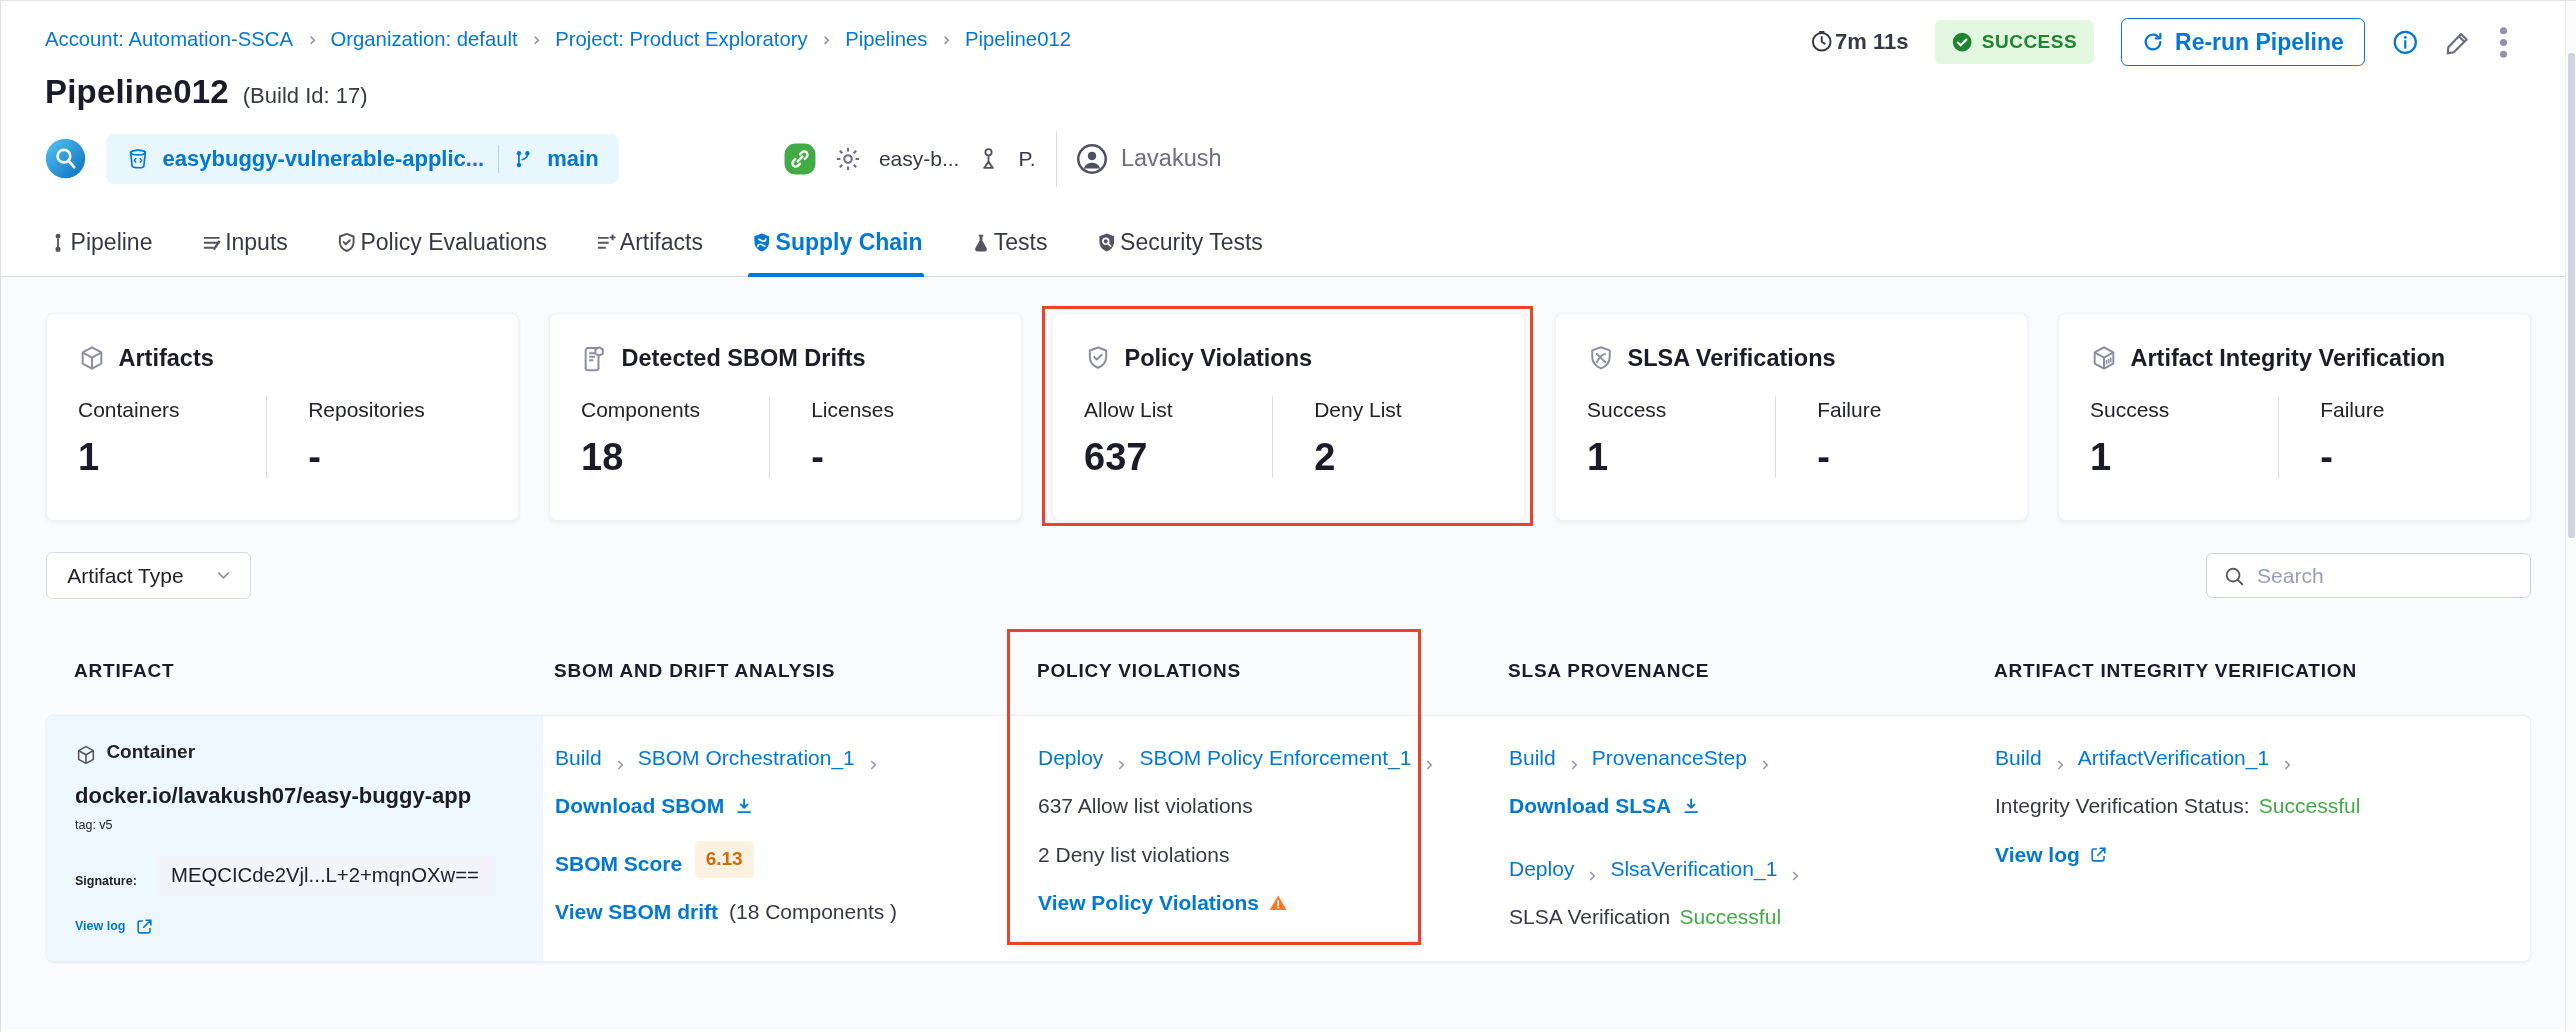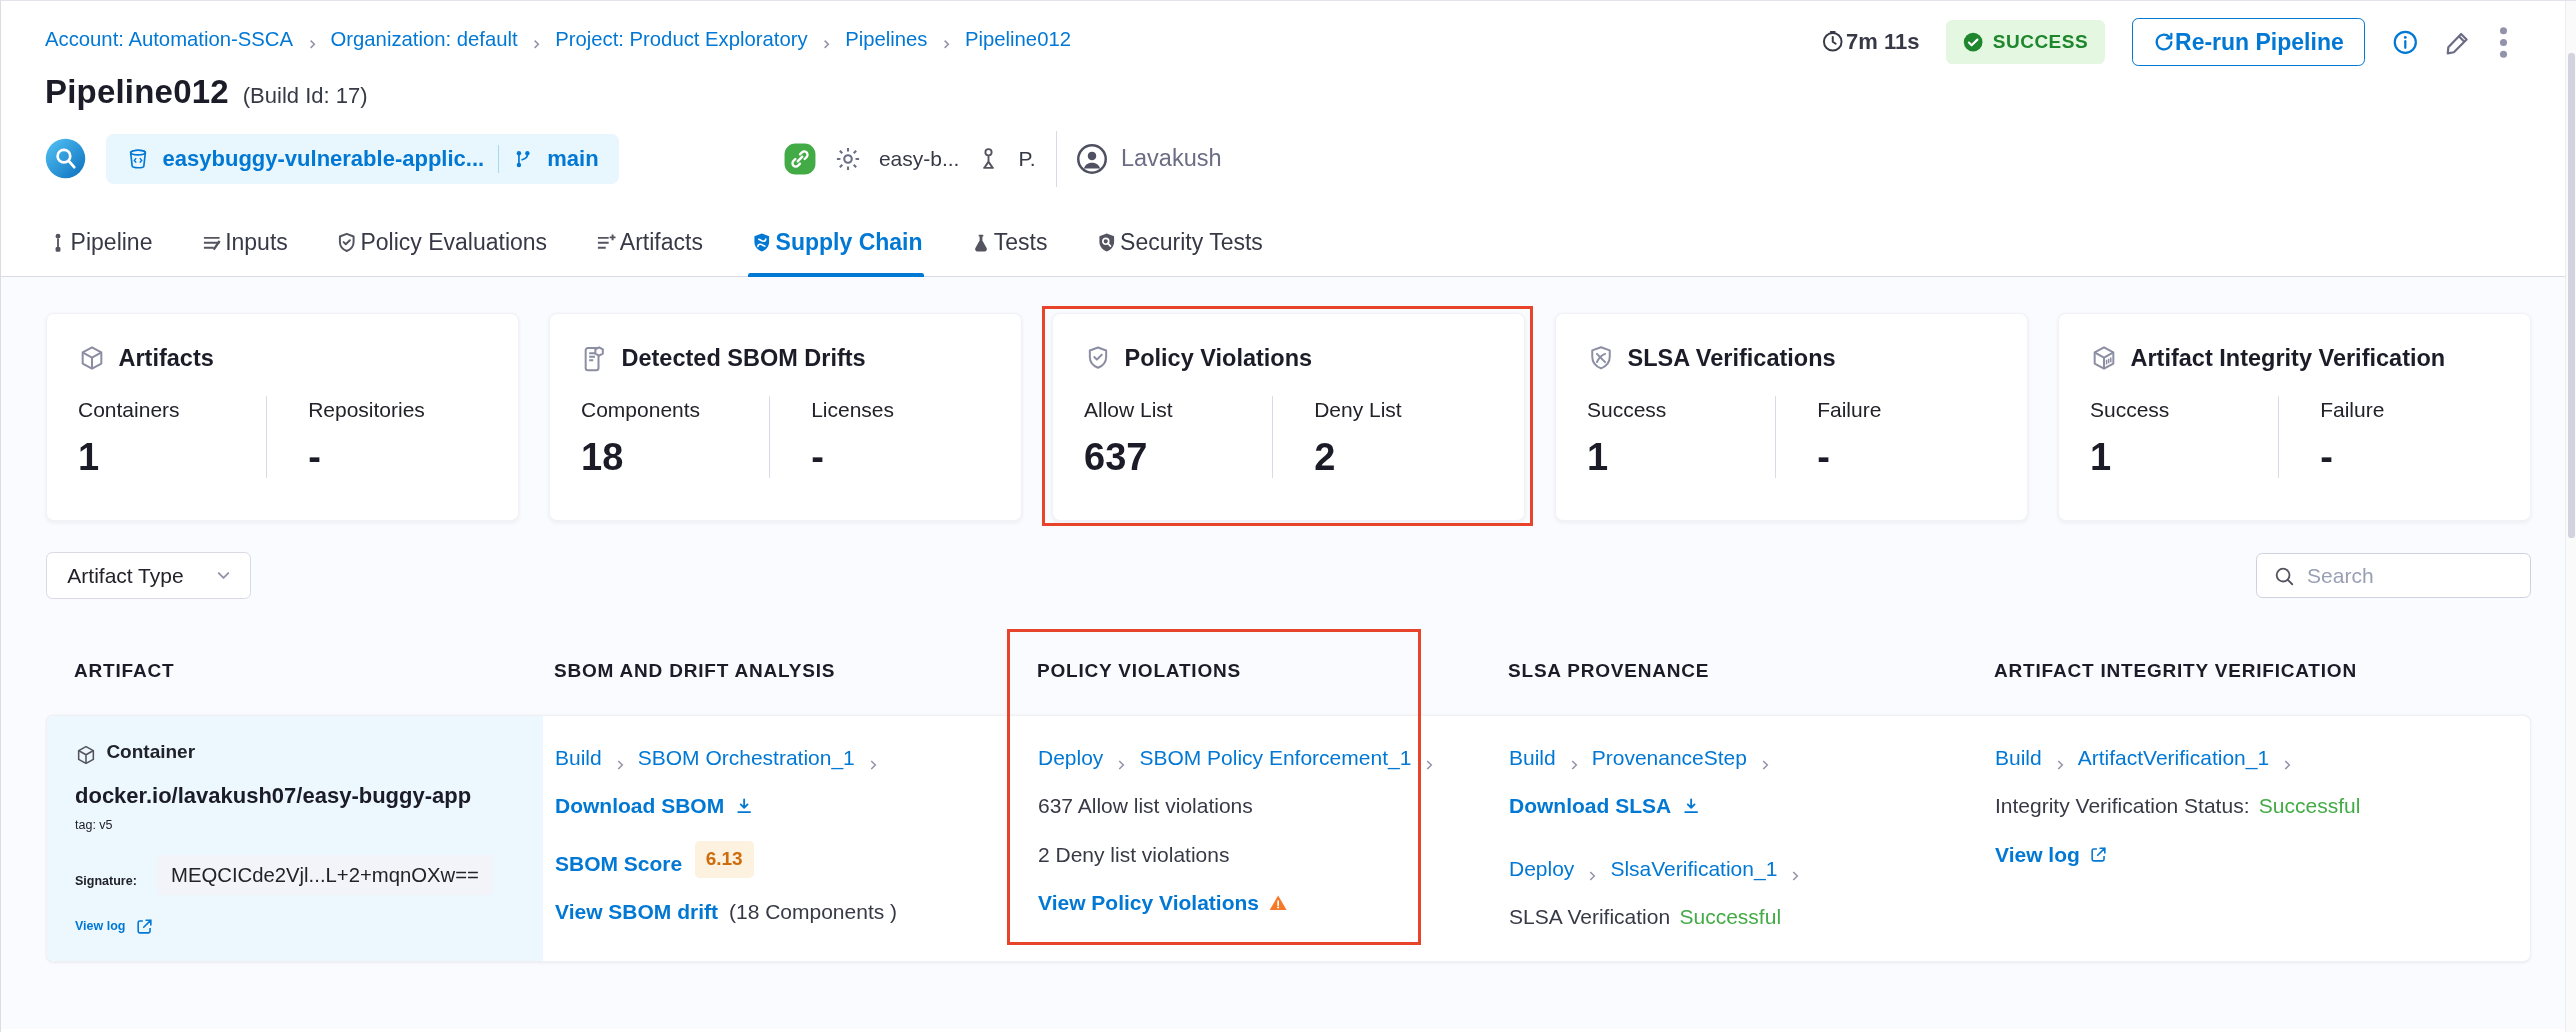--- a/index.html
+++ b/index.html
@@ -8,29 +8,29 @@
     font-family:"Liberation Sans", sans-serif;
     color:#22222a;
     background:#ffffff;
     border-top:0.8px solid #e3e3ec;
     border-left:1.6px solid #dcdce6;
     position:relative;
   }
 
   
   .top-header { background:#fff; padding:26.6px 70px 0 44px; position:relative; }
-  .breadcrumb { display:flex; align-items:flex-end; gap:12.5px; font-size:20.3px; color:#0278d5; }
+  .breadcrumb { display:flex; align-items:center; gap:12.5px; font-size:20.3px; color:#0278d5; }
   .breadcrumb a { color:#0278d5; text-decoration:none; cursor:pointer; }
   .crumb-sep { display:inline-flex; color:#9293ab; margin-top:1.6px; }
 
   .header-actions { position:absolute; top:17px; right:67px; display:flex; align-items:center; gap:26.6px; }
   .duration { display:flex; align-items:center; gap:2px; font-size:22px; font-weight:700; color:#383946; }
   .status-badge { display:flex; align-items:center; gap:9.4px; background:#e4f7e1; color:#1e862d;
     font-size:19px; font-weight:700; letter-spacing:0.5px; padding:11px 17px; border-radius:6.3px; }
-  .rerun-btn { display:flex; align-items:center; background:#fff; border:1.6px solid #0278d5;
+  .rerun-btn { display:flex; align-items:center; gap:11px; background:#fff; border:1.6px solid #0278d5;
     color:#0278d5; font-size:23px; font-weight:700; padding:0 20.3px; height:48px; border-radius:6.3px; cursor:pointer;
     font-family:"Liberation Sans",sans-serif; }
   .icon-btn { background:none; border:none; cursor:pointer; display:flex; align-items:center; }
 
   .title-row { margin-top:22px; display:flex; align-items:baseline; gap:14px; }
   .page-title { font-size:33px; font-weight:700; color:#1c1c28; letter-spacing:0.2px; }
   .build-id { font-size:22px; color:#383946; }
 
   .meta-row { margin-top:20.3px; display:flex; align-items:center; padding-bottom:20.3px; }
   .repo-pill { display:flex; align-items:center; gap:14px; background:#e8f6fd; border-radius:7.8px;
@@ -64,21 +64,21 @@
   .stat-label { font-size:21px; color:#22222a; }
   .stat-value { font-size:38px; font-weight:700; color:#1c1c28; margin-top:15.6px; line-height:41px; }
 
   .red-box { position:absolute; inset:-7px -7.8px -4.7px -10.2px; border:3.9px solid #e8432b; pointer-events:none; }
 
   
   .filter-row { margin-top:31px; display:flex; justify-content:space-between; align-items:center; }
   .dropdown { width:205px; height:47px; background:#fff; border:1.6px solid #d9dae5; border-radius:6.3px;
     display:flex; align-items:center; justify-content:space-between; padding:0 17px 0 20.3px; cursor:pointer; }
   .dropdown .lbl { font-size:21px; color:#22222a; }
-  .searchbox { width:275px; height:45px; background:#fff; border:1.6px solid #cfd1e0; border-radius:6.3px;
+  .searchbox { width:325px; height:45px; background:#fff; border:1.6px solid #cfd1e0; border-radius:6.3px;
     display:flex; align-items:center; gap:12.5px; padding:0 15.6px; }
   .searchbox input { border:none; outline:none; flex:1; font-size:21px; color:#22222a;
     font-family:"Liberation Sans",sans-serif; background:transparent; }
   .searchbox input::placeholder { color:#9aa0b4; }
 
   
   .table-wrap { margin-top:26.6px; position:relative; }
   .tgrid { display:grid; grid-template-columns: 508px 483px 471px 486px 1fr; }
   .th { font-size:19px; font-weight:700; letter-spacing:0.8px; color:#1c1c28; padding:34px 0 33px 0; text-transform:uppercase; }
   .th.first { padding-left:28px; }

